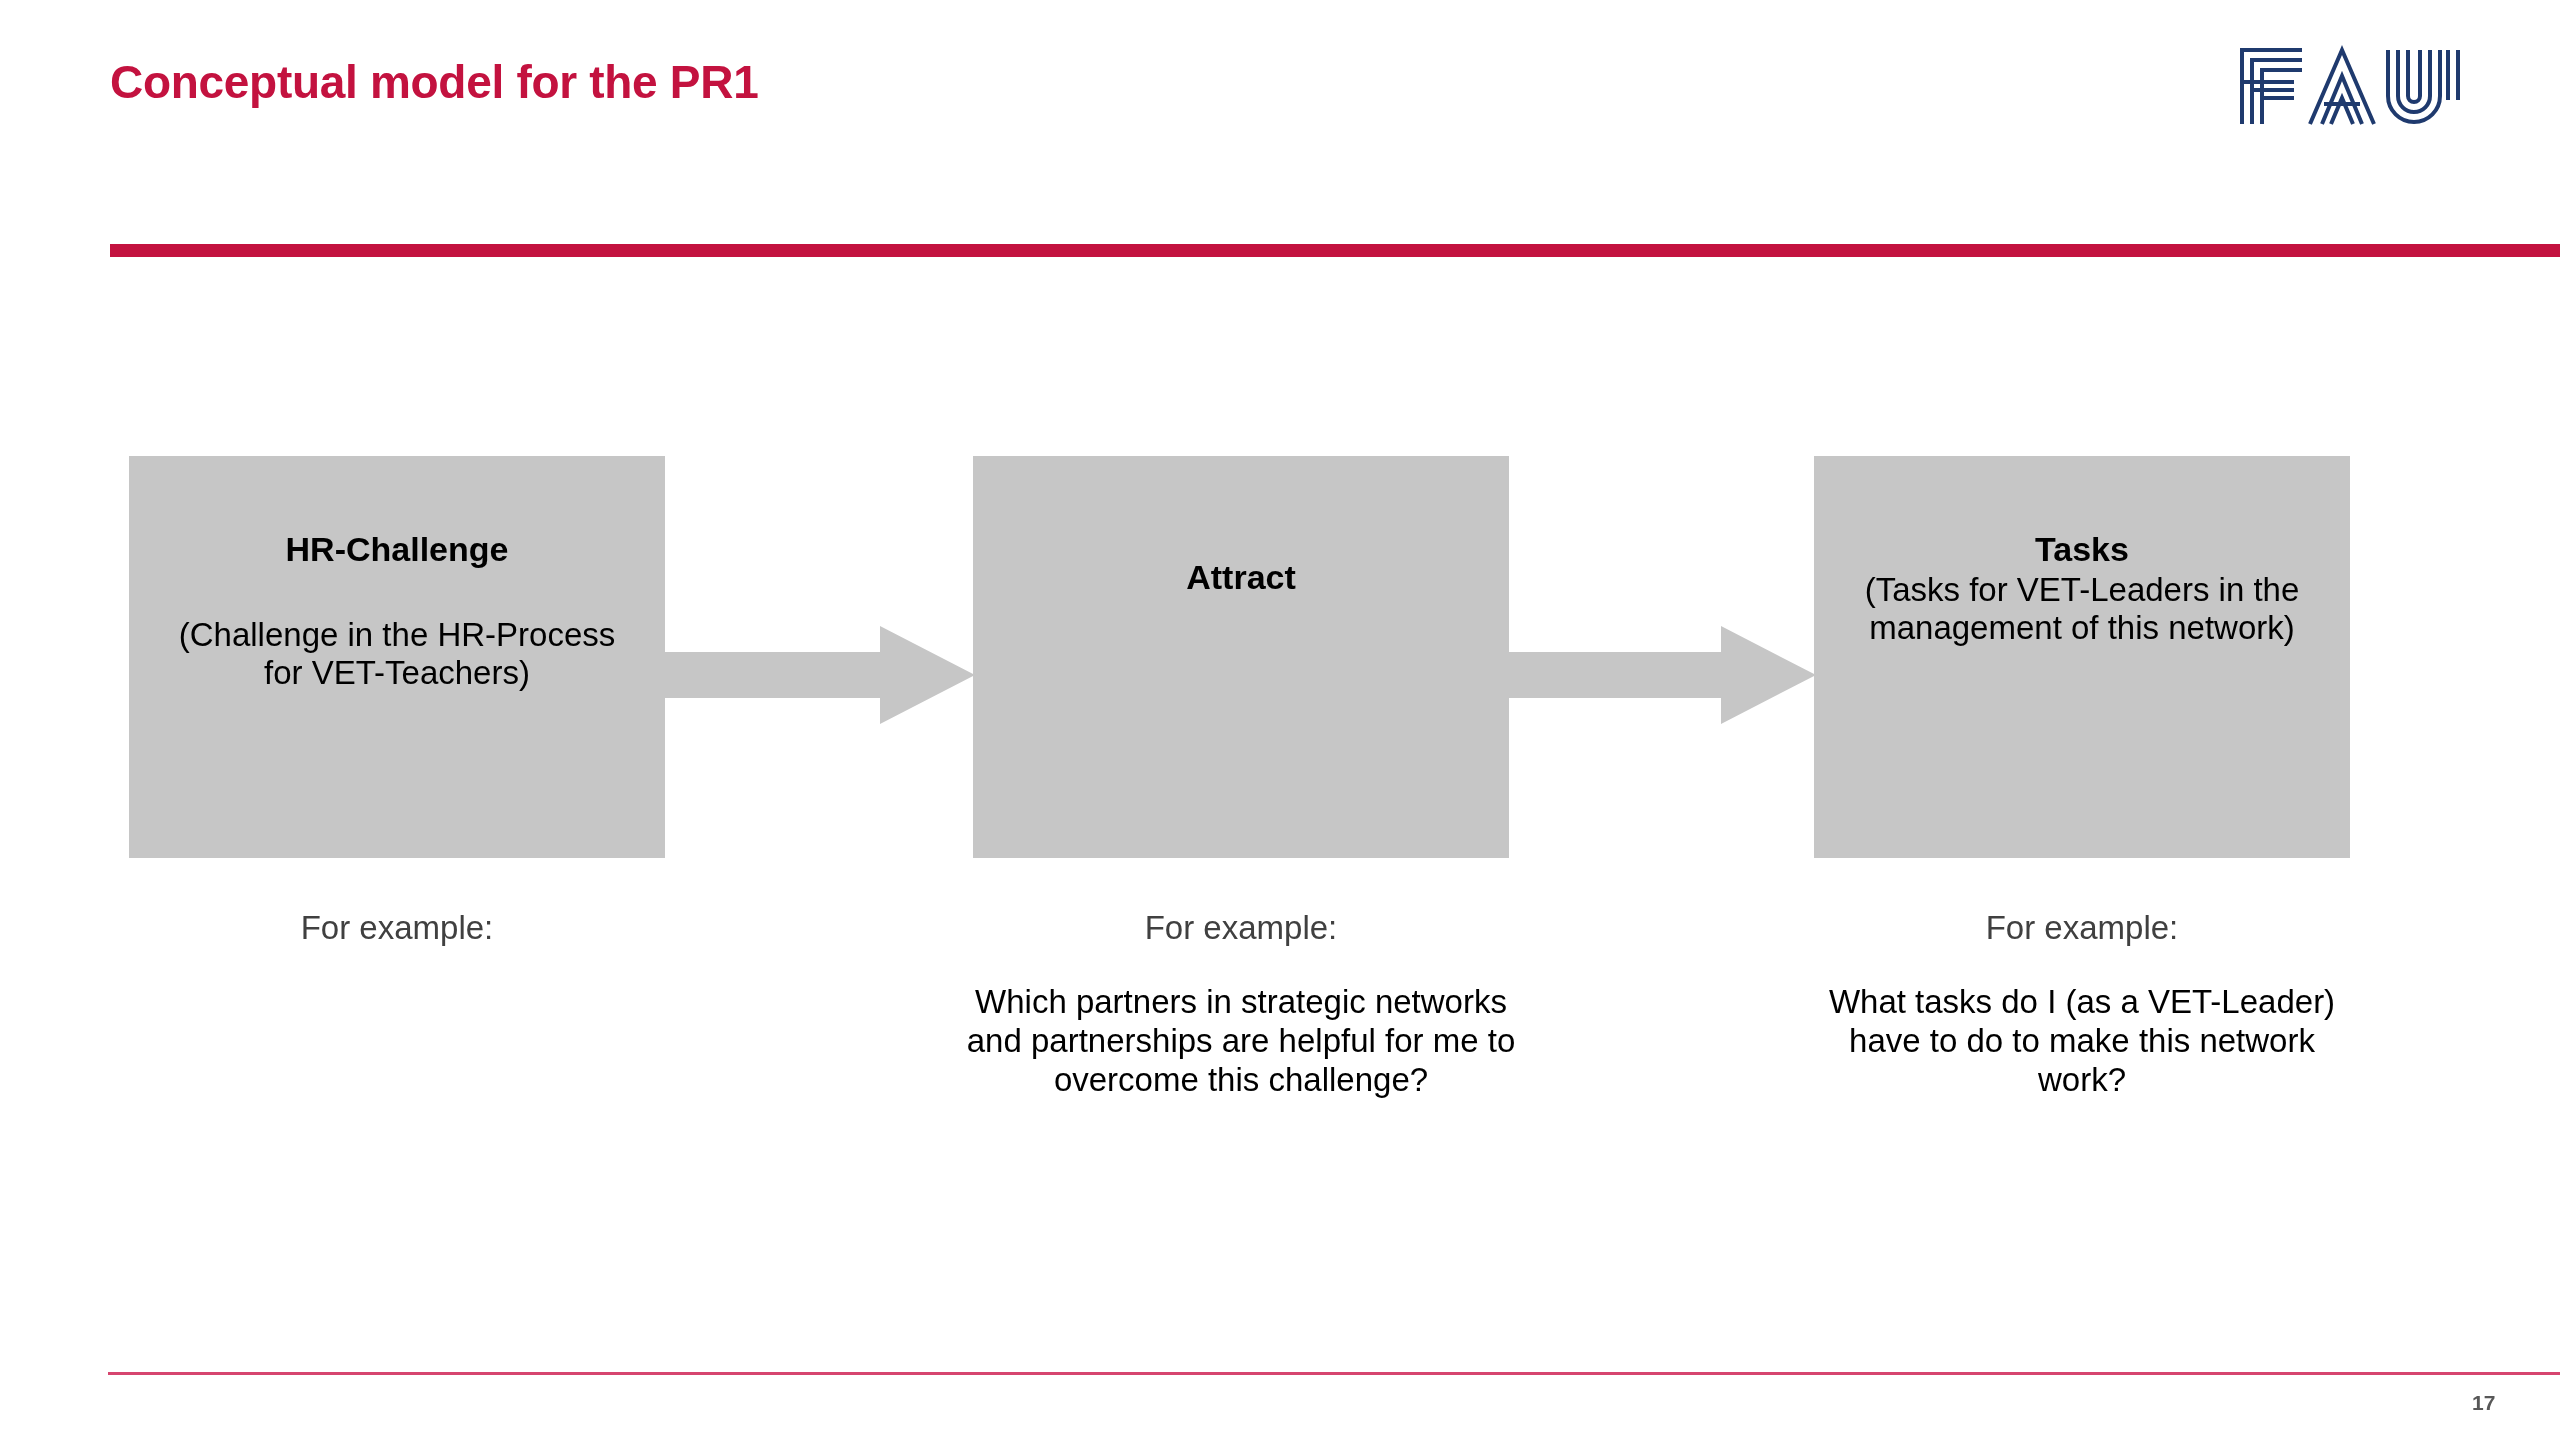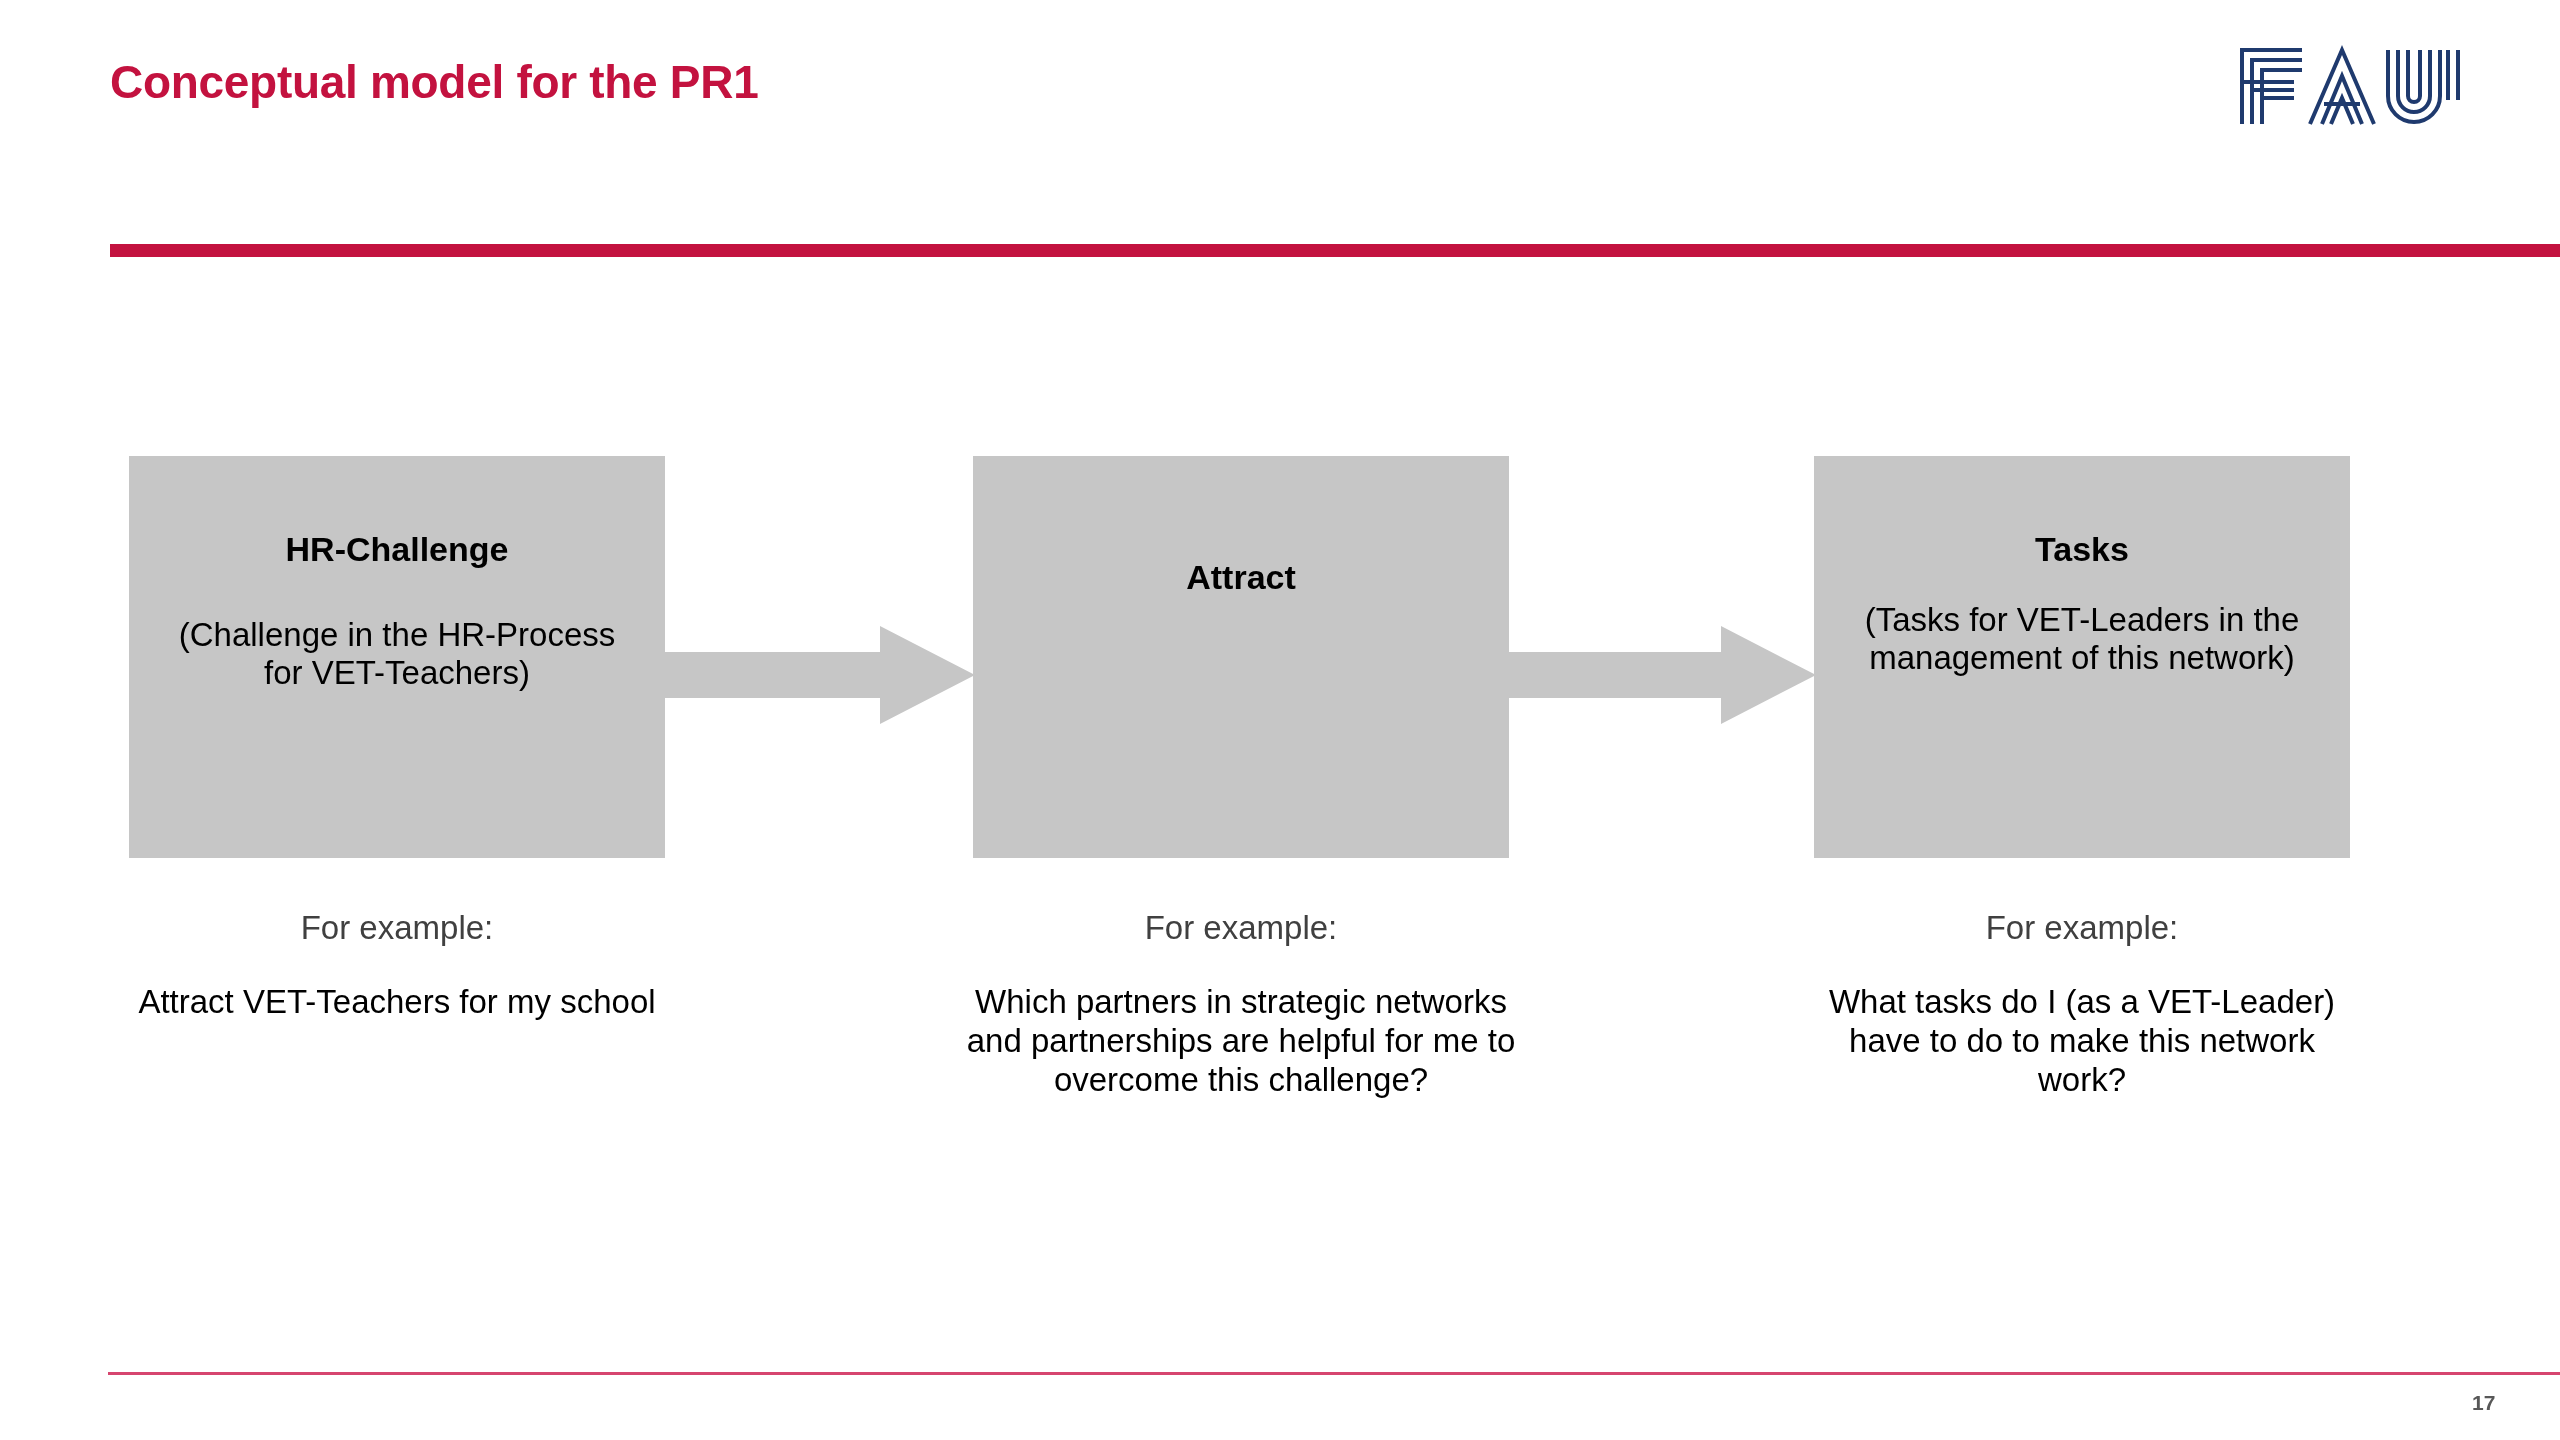--- a/index.html
+++ b/index.html
@@ -104,21 +104,21 @@
   }
 
   
   .col1 .stage-heading { margin-top: 72px; }
   .col1 .stage-sub     { margin-top: 45px; }
 
   .col2 .stage-heading { margin-top: 100px; }
   .col2 .stage-sub     { margin-top: 29px; }
 
   .col3 .stage-heading { margin-top: 72px; }
-  .col3 .stage-sub     { margin-top: 30px; }
+  .col3 .stage-sub     { }
 
   
   .arrow {
     position: absolute;
     top: 626px;
     height: 98px;
   }
   .arrow svg { display: block; width: 100%; height: 100%; }
   .arrow.a1 { left: 665px; width: 310px; }
   .arrow.a2 { left: 1508px; width: 308px; }
@@ -202,21 +202,20 @@
     </svg>
   </div>
 
   <div class="stage-box col3">
     <div class="stage-heading">Tasks</div>
     <div class="stage-sub">(Tasks for VET-Leaders in the management of this network)</div>
   </div>
 
   <div class="example-col col1">
     <div class="example-label">For example:</div>
-    <div class="example-text">Attract VET-Teachers for my school</div>
   </div>
 
   <div class="example-col col2">
     <div class="example-label">For example:</div>
     <div class="example-text">Which partners in strategic networks and partnerships are helpful for me to overcome this challenge?</div>
   </div>
 
   <div class="example-col col3">
     <div class="example-label">For example:</div>
     <div class="example-text">What tasks do I (as a VET-Leader) have to do to make this network work?</div>

